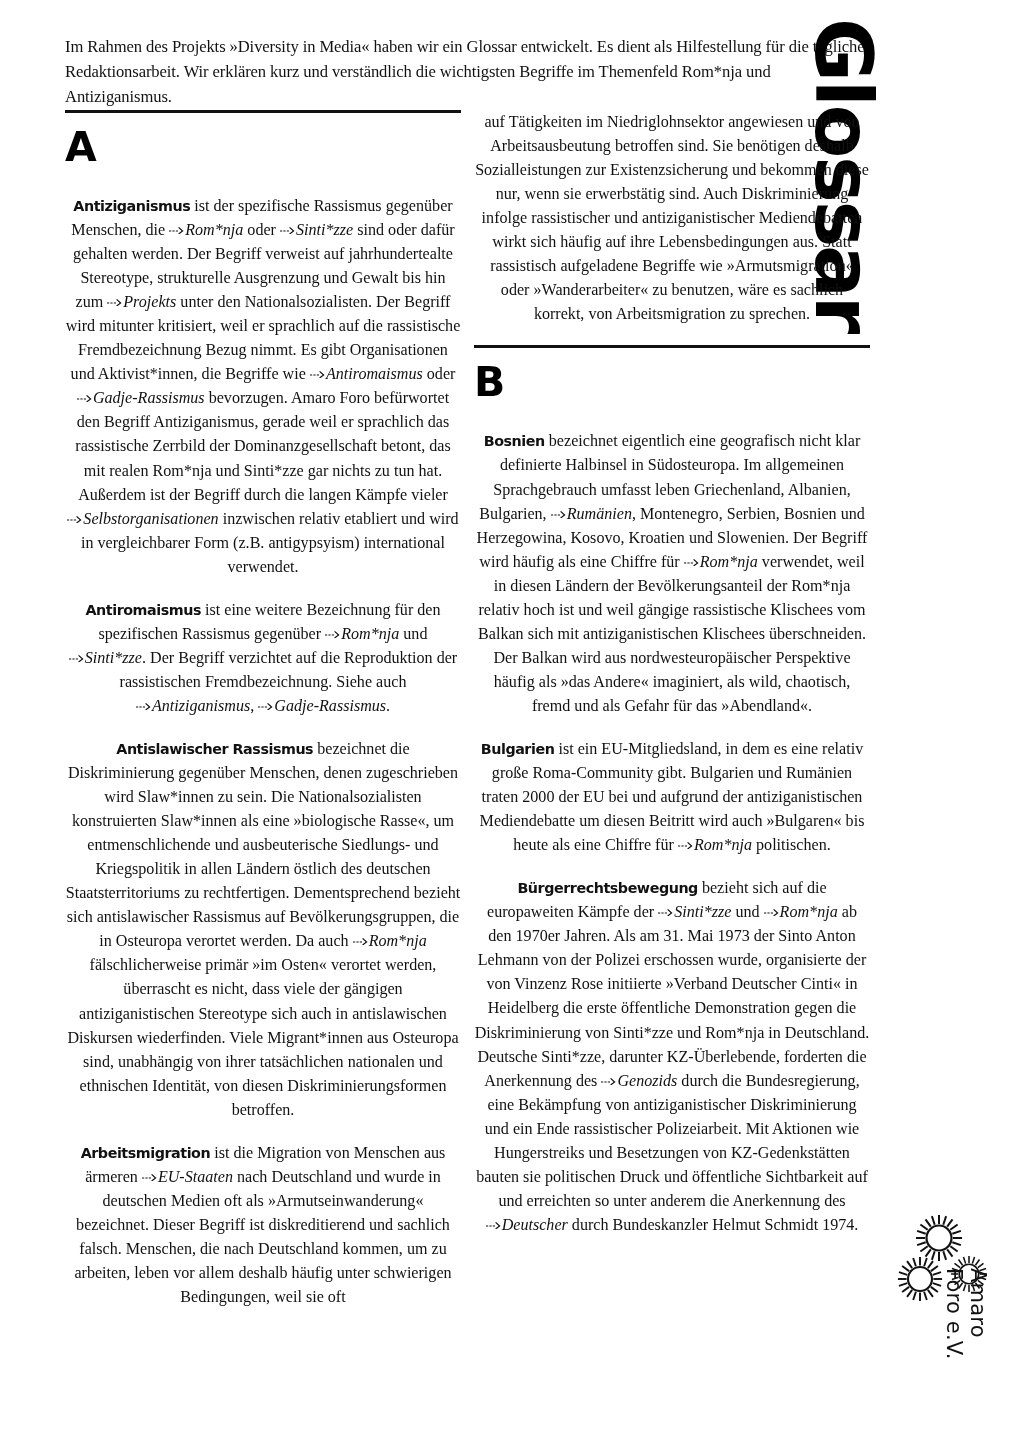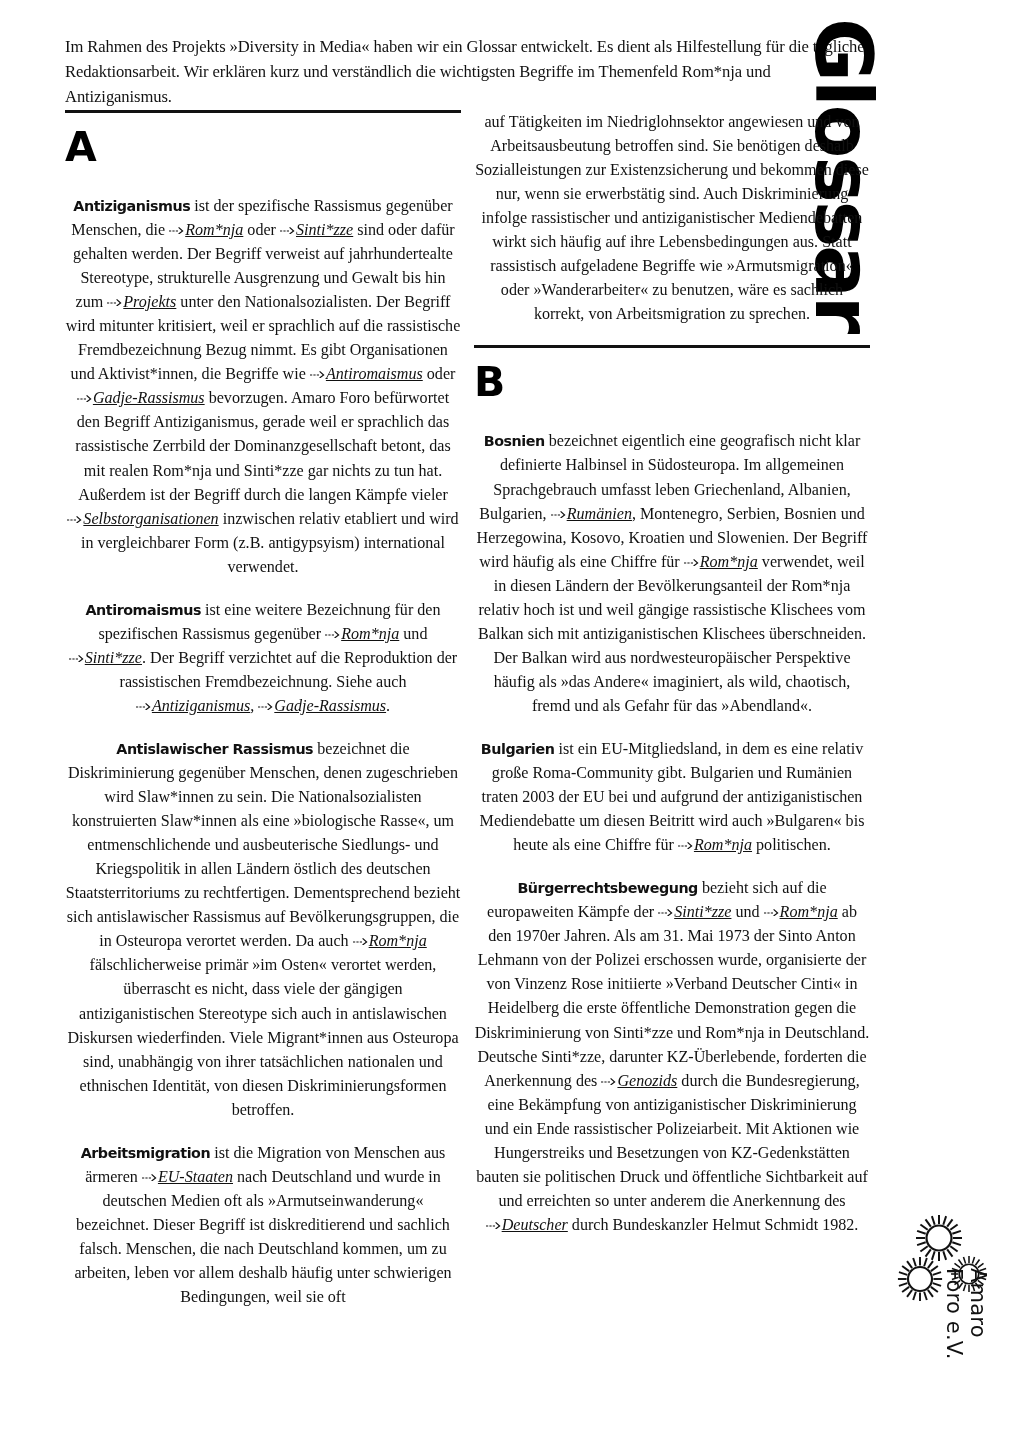--- a/index.html
+++ b/index.html
@@ -73,21 +73,20 @@
   .term {
     font-family: "DejaVu Sans", "Liberation Sans", sans-serif;
     font-weight: 700;
     font-size: 14.3px;
     letter-spacing: -0.45px;
   }
 
   .xref {
     font-style: italic;
     white-space: nowrap;
-    text-decoration: underline;
   }
   .arrow {
     display: inline-block;
     width: 15px;
     height: 9px;
     position: relative;
     top: -1px;
     margin-right: 1px;
     vertical-align: baseline;
   }
@@ -218,40 +217,40 @@
       <span class="term">Bosnien</span><span> bezeichnet eigentlich eine geografisch nicht klar definierte Halbinsel in Südosteuropa. Im allgemeinen Sprachgebrauch umfasst leben Griechenland, Albanien, Bulgarien, </span><span class="xref"><span class="arrow"><svg width="15" height="9" viewBox="0 0 15 9">
               <path d="M0 6 h2.2 M3.4 6 h2.2 M6.8 6 h2.2" stroke="#111" stroke-width="1.2" fill="none"></path>
               <path d="M9.6 2.4 L13.6 6 L9.6 9" stroke="#111" stroke-width="1.2" fill="none"></path>
             </svg></span><span>Rumänien</span></span><span>, Montenegro, Serbien, Bosnien und Herzegowina, Kosovo, Kroatien und Slowenien. Der Begriff wird häufig als eine Chiffre für </span><span class="xref"><span class="arrow"><svg width="15" height="9" viewBox="0 0 15 9">
               <path d="M0 6 h2.2 M3.4 6 h2.2 M6.8 6 h2.2" stroke="#111" stroke-width="1.2" fill="none"></path>
               <path d="M9.6 2.4 L13.6 6 L9.6 9" stroke="#111" stroke-width="1.2" fill="none"></path>
             </svg></span><span>Rom*nja</span></span><span> verwendet, weil in diesen Ländern der Bevölkerungsanteil der Rom*nja relativ hoch ist und weil gängige rassistische Klischees vom Balkan sich mit antiziganistischen Klischees überschneiden. Der Balkan wird aus nordwesteuropäischer Perspektive häufig als »das Andere« imaginiert, als wild, chaotisch, fremd und als Gefahr für das »Abendland«.</span>
     </p>
 
     <p class="entry">
-      <span class="term">Bulgarien</span><span> ist ein EU-Mitgliedsland, in dem es eine relativ große Roma-Community gibt. Bulgarien und Rumänien traten 2003 der EU bei und aufgrund der antiziganistischen Mediendebatte um diesen Beitritt wird auch »Bulgaren« bis heute als eine Chiffre für </span><span class="xref"><span class="arrow"><svg width="15" height="9" viewBox="0 0 15 9">
+      <span class="term">Bulgarien</span><span> ist ein EU-Mitgliedsland, in dem es eine relativ große Roma-Community gibt. Bulgarien und Rumänien traten 2000 der EU bei und aufgrund der antiziganistischen Mediendebatte um diesen Beitritt wird auch »Bulgaren« bis heute als eine Chiffre für </span><span class="xref"><span class="arrow"><svg width="15" height="9" viewBox="0 0 15 9">
               <path d="M0 6 h2.2 M3.4 6 h2.2 M6.8 6 h2.2" stroke="#111" stroke-width="1.2" fill="none"></path>
               <path d="M9.6 2.4 L13.6 6 L9.6 9" stroke="#111" stroke-width="1.2" fill="none"></path>
             </svg></span><span>Rom*nja</span></span><span> politischen.</span>
     </p>
 
     <p class="entry">
       <span class="term">Bürgerrechtsbewegung</span><span> bezieht sich auf die europaweiten Kämpfe der </span><span class="xref"><span class="arrow"><svg width="15" height="9" viewBox="0 0 15 9">
               <path d="M0 6 h2.2 M3.4 6 h2.2 M6.8 6 h2.2" stroke="#111" stroke-width="1.2" fill="none"></path>
               <path d="M9.6 2.4 L13.6 6 L9.6 9" stroke="#111" stroke-width="1.2" fill="none"></path>
             </svg></span><span>Sinti*zze</span></span><span> und </span><span class="xref"><span class="arrow"><svg width="15" height="9" viewBox="0 0 15 9">
               <path d="M0 6 h2.2 M3.4 6 h2.2 M6.8 6 h2.2" stroke="#111" stroke-width="1.2" fill="none"></path>
               <path d="M9.6 2.4 L13.6 6 L9.6 9" stroke="#111" stroke-width="1.2" fill="none"></path>
             </svg></span><span>Rom*nja</span></span><span> ab den 1970er Jahren. Als am 31. Mai 1973 der Sinto Anton Lehmann von der Polizei erschossen wurde, organisierte der von Vinzenz Rose initiierte »Verband Deutscher Cinti« in Heidelberg die erste öffentliche Demonstration gegen die Diskriminierung von Sinti*zze und Rom*nja in Deutschland. Deutsche Sinti*zze, darunter KZ-Überlebende, forderten die Anerkennung des </span><span class="xref"><span class="arrow"><svg width="15" height="9" viewBox="0 0 15 9">
               <path d="M0 6 h2.2 M3.4 6 h2.2 M6.8 6 h2.2" stroke="#111" stroke-width="1.2" fill="none"></path>
               <path d="M9.6 2.4 L13.6 6 L9.6 9" stroke="#111" stroke-width="1.2" fill="none"></path>
             </svg></span><span>Genozids</span></span><span> durch die Bundesregierung, eine Bekämpfung von antiziganistischer Diskriminierung und ein Ende rassistischer Polizeiarbeit. Mit Aktionen wie Hungerstreiks und Besetzungen von KZ-Gedenkstätten bauten sie politischen Druck und öffentliche Sichtbarkeit auf und erreichten so unter anderem die Anerkennung des </span><span class="xref"><span class="arrow"><svg width="15" height="9" viewBox="0 0 15 9">
               <path d="M0 6 h2.2 M3.4 6 h2.2 M6.8 6 h2.2" stroke="#111" stroke-width="1.2" fill="none"></path>
               <path d="M9.6 2.4 L13.6 6 L9.6 9" stroke="#111" stroke-width="1.2" fill="none"></path>
-            </svg></span><span>Deutscher</span></span><span> durch Bundeskanzler Helmut Schmidt 1982.</span>
+            </svg></span><span>Deutscher</span></span><span> durch Bundeskanzler Helmut Schmidt 1974.</span>
     </p>
   </div>
 
   <div class="logo">
     <svg class="suns" viewBox="0 0 120 206" width="120" height="206">
       <g id="sunA" transform="translate(46,26)">
         <circle cx="0" cy="0" r="12.5" fill="none" stroke="#111" stroke-width="2.2"></circle>
         <g stroke="#111" stroke-width="2" stroke-linecap="butt">
           <line x1="0" y1="-14" x2="0" y2="-23"></line>
           <line x1="4.3" y1="-13.3" x2="7.1" y2="-21.9"></line>

